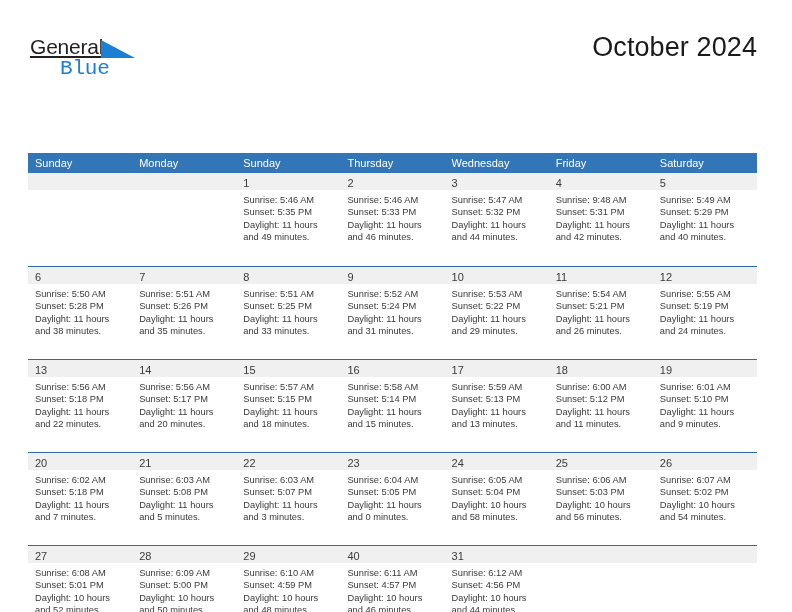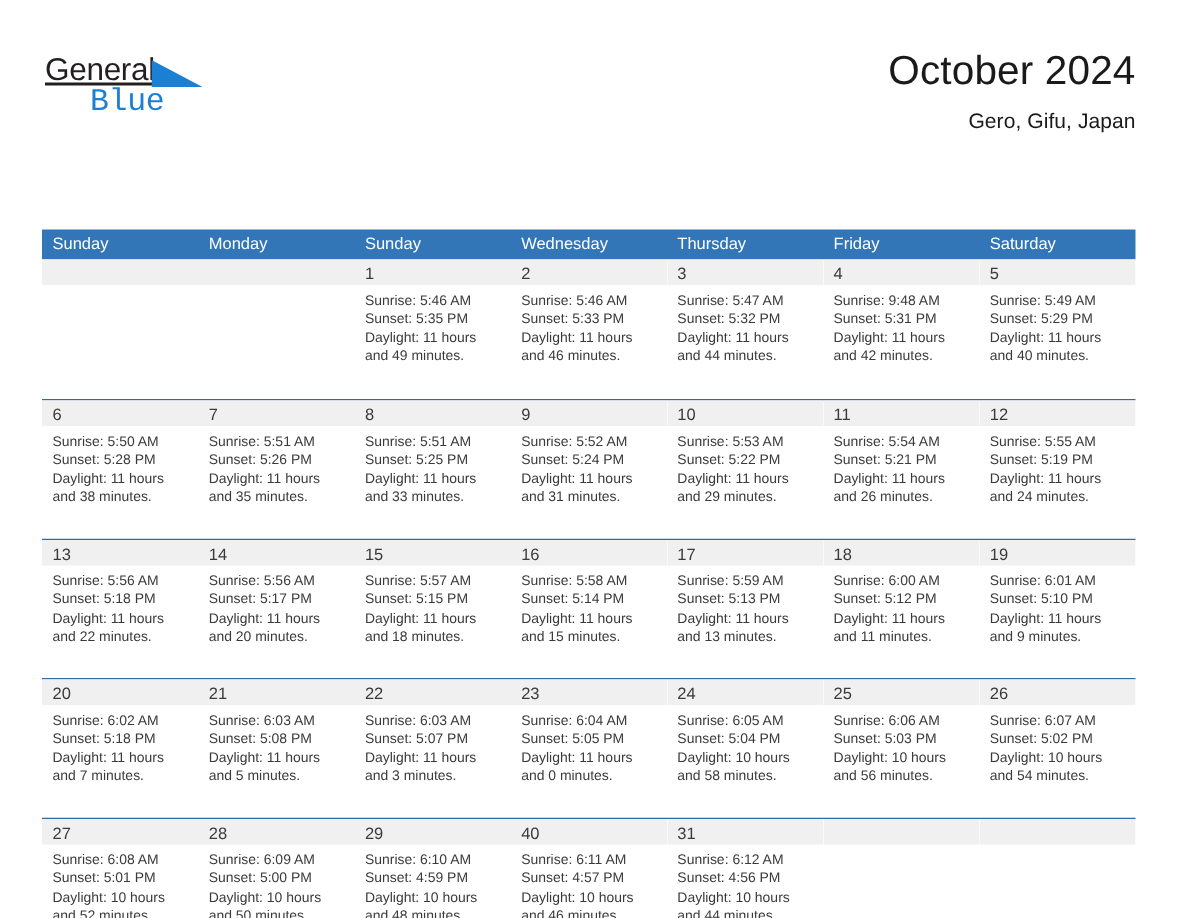--- a/index.html
+++ b/index.html
@@ -63,21 +63,21 @@
     color: #1b7fd4;
     font-weight: 400;
     letter-spacing: -0.2px;
     font-family: Liberation Mono, monospace;
   }
 
   .title-block {
     position: absolute;
     right: 0;
     top: 0;
-    text-align: right;
+    text-align: center;
   }
   .cal-title {
     font-size: 27px;
     line-height: 34px;
     color: #1a1a1a;
     font-weight: 400;
     letter-spacing: 0.1px;
   }
   .cal-subtitle {
     font-size: 14px;
@@ -165,32 +165,31 @@
           <svg width="34" height="18" viewBox="0 0 34 18" aria-hidden="true">
             <polygon points="0,0 34,18 0,18" fill="#1b7fd4"></polygon>
           </svg>
         </span>
       </div>
       <div class="brand-row2">Blue</div>
     </div>
 
     <div class="title-block">
       <div class="cal-title">October 2024</div>
-      <div class="cal-subtitle">Gero, Gifu, Japan</div>
     </div>
 
   </div>
 
   <div class="calendar">
     <div class="weekday-header" id="weekday-header">
         <div class="weekday-cell">Sunday</div>
         <div class="weekday-cell">Monday</div>
         <div class="weekday-cell">Sunday</div>
+        <div class="weekday-cell">Thursday</div>
         <div class="weekday-cell">Wednesday</div>
-        <div class="weekday-cell">Thursday</div>
         <div class="weekday-cell">Friday</div>
         <div class="weekday-cell">Saturday</div>
       </div>
     <div id="weeks-container">
         <div class="week-row first">
           <div class="day-cell empty">
             <div class="day-band"><span class="day-number"></span></div>
           </div>
           <div class="day-cell empty">
             <div class="day-band"><span class="day-number"></span></div>

